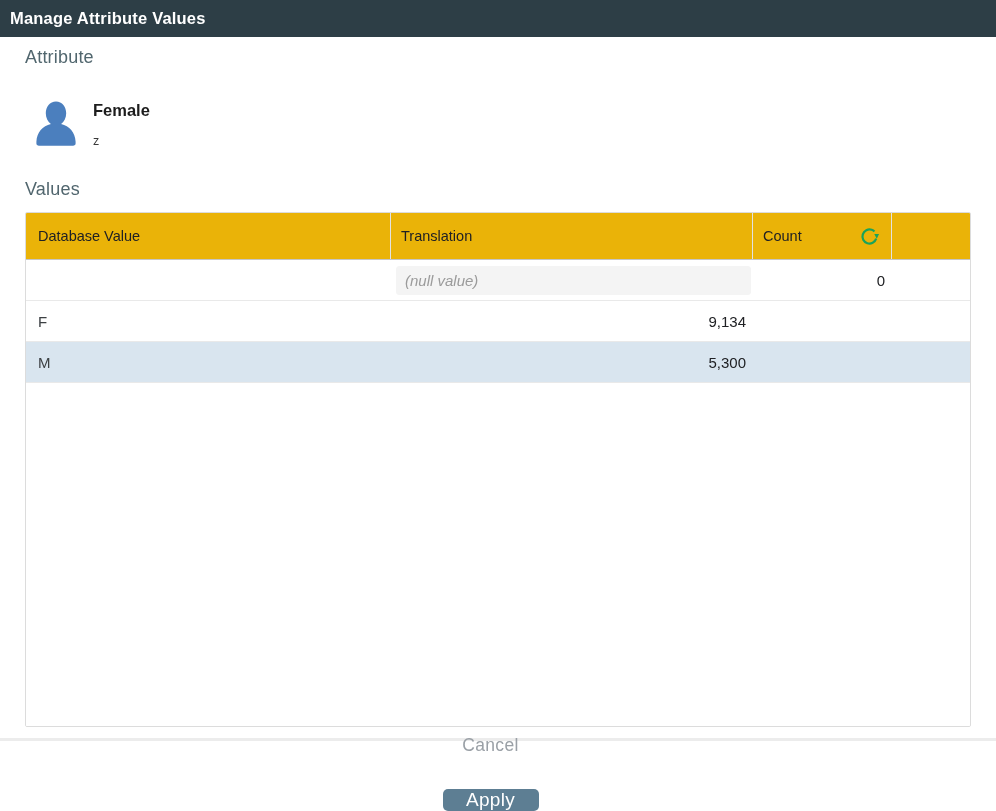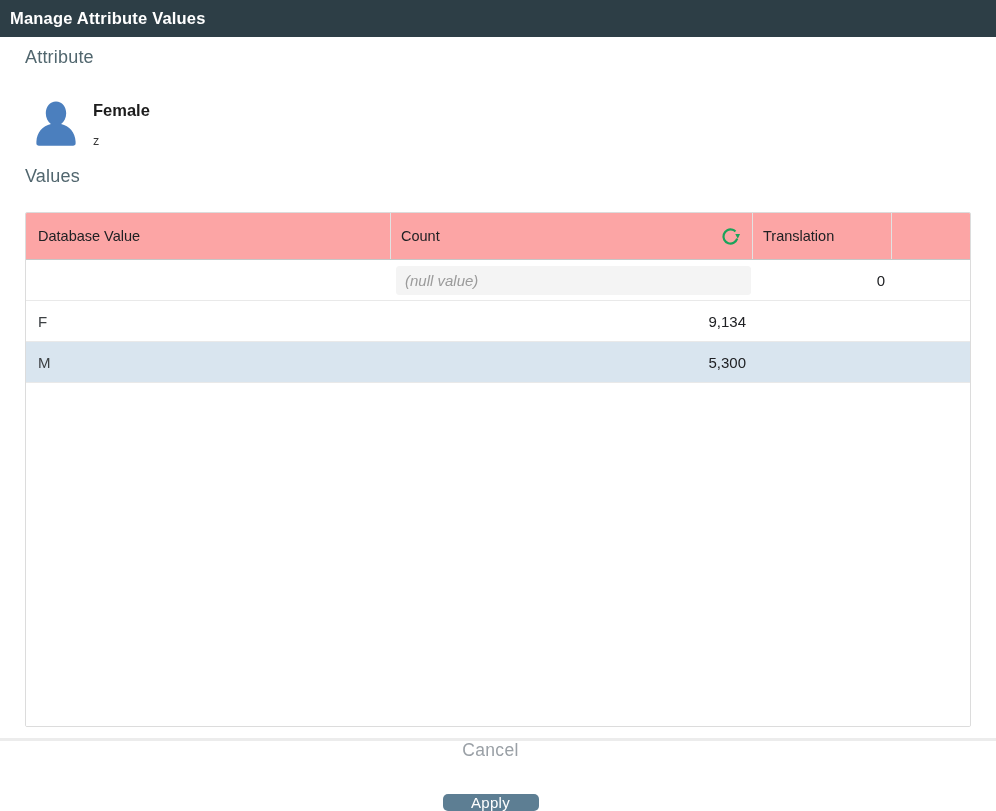--- a/index.html
+++ b/index.html
@@ -23,21 +23,21 @@
   .titlebar .title {
     color: #ffffff; font-size: 16.5px; font-weight: bold; letter-spacing: .2px;
   }
 
   
   .section-label {
     position: absolute; left: 25px;
     font-size: 18px; color: #51666e; letter-spacing: .2px;
   }
   .label-attribute { top: 47px; }
-  .label-values { top: 166px; }
+  .label-values { top: 179px; }
 
   
   .attr-icon { position: absolute; left: 30px; top: 97px; width: 52px; height: 53px; }
   .attr-name {
     position: absolute; left: 93px; top: 101px;
     font-size: 16.5px; font-weight: bold; color: #1d1d1d;
   }
   .attr-desc {
     position: absolute; left: 93px; top: 134px;
     font-size: 12.5px; color: #3a3a3a;
@@ -49,21 +49,21 @@
     width: 946px; height: 515px;
     border: 1px solid #dcdcdc; border-radius: 2px;
     background: #fff;
     display: flex; flex-direction: column;
     overflow: hidden;
   }
   .thead {
     display: grid; grid-template-columns: 364px 362px 139px 1fr;
     height: 47px; flex: 0 0 47px;
     border-bottom: 1px solid #c6c6c6;
-    background: #fca5a5;
+    background: #eab308;
   }
   .th {
     display: flex; align-items: center;
     font-size: 14.5px; color: #202124;
     padding-left: 12px;
   }
   .th + .th { border-left: 1px solid #e2e2e2; padding-left: 10px; }
   .th-count { justify-content: space-between; padding-right: 11px; }
   .refresh-btn { width: 21px; height: 21px; display: flex; cursor: pointer; }
 
@@ -110,21 +110,21 @@
     border: none; background: transparent;
     font-family: "Liberation Sans", sans-serif;
     font-size: 17.5px; color: #9aa0a6;
     cursor: pointer; letter-spacing: .3px;
   }
   .apply-btn {
     width: 96px; height: 37px;
     border: none; border-radius: 5px;
     background: #5d7e93; color: #ffffff;
     font-family: "Liberation Sans", sans-serif;
-    font-size: 15px; letter-spacing: .3px;
+    font-size: 19px; letter-spacing: .3px;
     cursor: pointer;
   }
 </style>
 </head>
 <body>
 
 <div class="dialog">
 
   <div class="titlebar">
     <span class="title">Manage Attribute Values</span>
@@ -137,30 +137,30 @@
   </svg>
 
   <div class="attr-name">Female</div>
   <div class="attr-desc">z</div>
 
   <div class="section-label label-values">Values</div>
 
   <div class="table">
     <div class="thead">
       <div class="th">Database Value</div>
+      <div class="th">Translation</div>
       <div class="th th-count">
         <span>Count</span>
         <span class="refresh-btn">
           <svg viewBox="0 0 20 20" aria-hidden="true">
             <circle cx="10" cy="10" r="6.7" fill="none" stroke="#1aa35a" stroke-width="2.1" stroke-dasharray="34.5 7.6" stroke-linecap="butt" transform="rotate(18 10 10)"></circle>
             <polygon fill="#1aa35a" points="14.6,7.6 19.1,7.6 16.9,12.2"></polygon>
           </svg>
         </span>
       </div>
-      <div class="th">Translation</div>
       <div class="th"></div>
     </div>
 
     <div class="trow">
       <div class="td-db"></div>
       <div class="td-translation">
         <input type="text" disabled="" placeholder="(null value)" style="">
       </div>
       <div class="td-count">0</div>
       <div></div>

